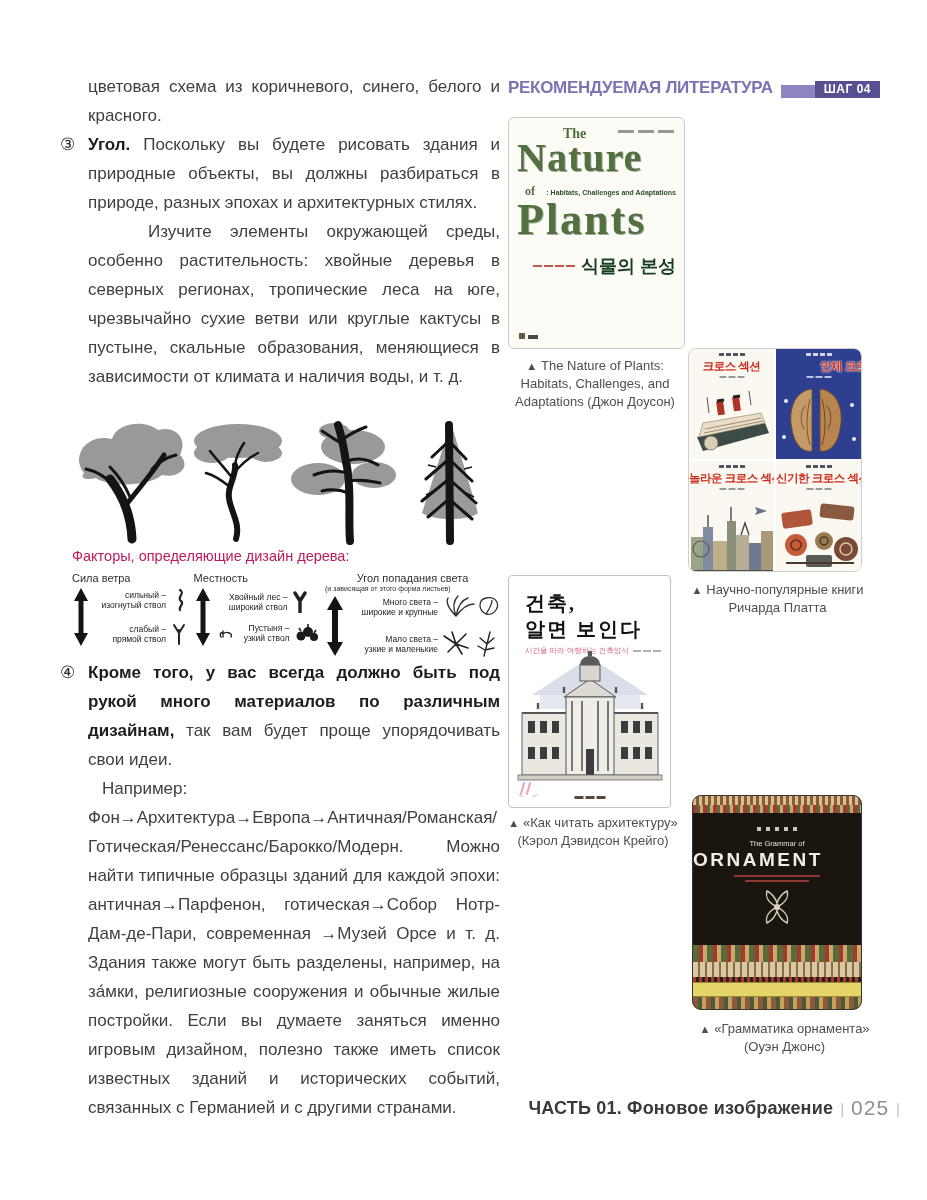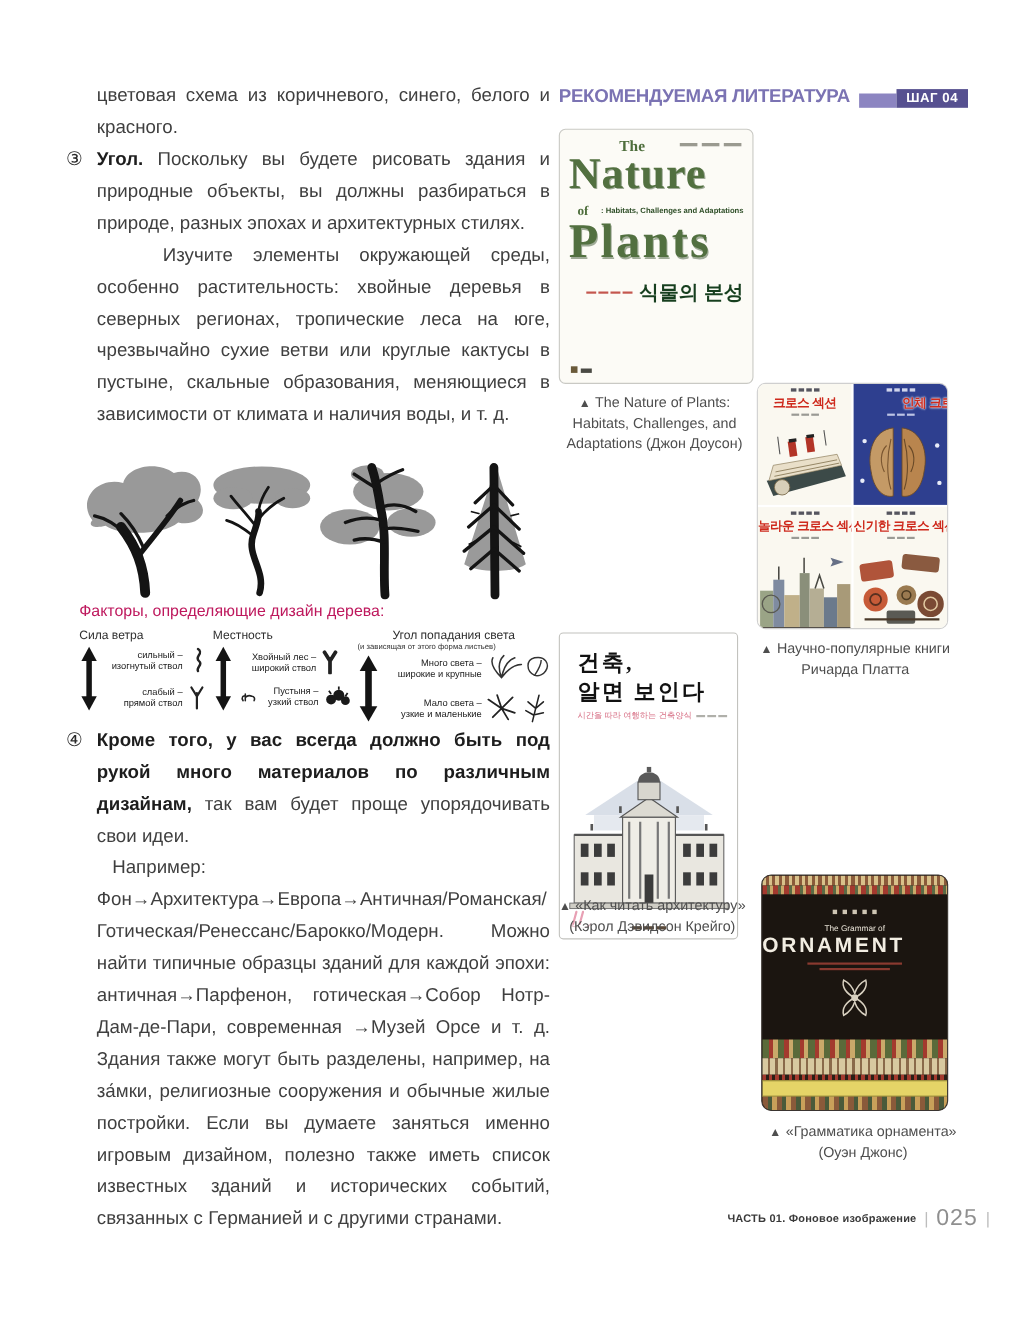--- a/index.html
+++ b/index.html
@@ -53,21 +53,21 @@
   .cvr .mini{position:absolute;top:4px;left:50%;transform:translateX(-50%);display:flex;gap:2px;}
   .cvr .mini i{display:block;width:5px;height:3px;background:#55555f;}
   .cvr.blue .mini i{background:#cfd4ec;}
   .cvr .ttl{position:absolute;top:10px;left:0;right:0;text-align:center;font-weight:bold;font-size:11.5px;color:#ce2a1d;letter-spacing:-0.5px;white-space:nowrap;}
   .cvr.blue .ttl{text-shadow:0 0 2px #fff,0 0 2px #fff;padding-left:44px;}
   .cvr .sub{position:absolute;top:27px;left:50%;transform:translateX(-50%);display:flex;gap:2px;}
   .cvr .sub i{display:block;width:7px;height:2px;background:#9a9a94;}
   .cvr svg.ill{position:absolute;bottom:0;left:0;}
 
   
-  .book3{left:508px;top:575px;width:163px;height:279px;background:#ffffff;border:1px solid #c2c2be;border-radius:4px;box-sizing:border-box;overflow:hidden;}
+  .book3{left:508px;top:575px;width:163px;height:233px;background:#ffffff;border:1px solid #c2c2be;border-radius:4px;box-sizing:border-box;overflow:hidden;}
   .b3-title{margin:14px 0 0 16px;font-family:"Liberation Serif",serif;font-size:20px;line-height:26px;letter-spacing:2px;color:#111;font-weight:bold;}
   .b3-sub{margin:4px 0 0 16px;font-size:7.5px;color:#d66a80;display:flex;align-items:center;gap:4px;}
   .b3-sub .gd{display:flex;gap:2px;}
   .b3-sub .gd i{display:block;width:8px;height:2px;background:#b0b0aa;}
   .b3-doodle{position:absolute;left:8px;bottom:10px;color:#e49ab0;font-size:9px;font-style:italic;}
   .b3-pub{position:absolute;bottom:8px;left:50%;transform:translateX(-50%);display:flex;gap:2px;}
   .b3-pub i{display:block;width:9px;height:3px;background:#5a4a3a;}
 
   
   .book4{left:692px;top:795px;width:170px;height:215px;border-radius:9px;overflow:hidden;background:#1b1510;border:1px solid #3a3430;box-sizing:border-box;}
@@ -95,21 +95,21 @@
   .dg-label{font-size:11px;color:#2f2f2f;margin-bottom:3px;}
   .dg-sublabel{font-size:7px;color:#2f2f2f;margin-top:-2px;}
   .dg-body{display:flex;gap:6px;align-items:center;}
   .dg-rows{display:flex;flex-direction:column;gap:10px;}
   .dg-r{display:flex;align-items:center;gap:4px;}
   .dg-txt{font-size:8.5px;line-height:10px;color:#222;text-align:right;width:70px;}
   .g3 .dg-txt{width:78px;}
 
   
   .footer{right:27px;top:1096px;display:flex;align-items:center;gap:7px;}
-  .footer .sec{font-size:10px;font-weight:bold;color:#3a3a3a;letter-spacing:0.2px;}
+  .footer .sec{font-size:18px;font-weight:bold;color:#3a3a3a;letter-spacing:0.2px;}
   .footer .pipe{color:#bdbdbd;font-size:15px;font-weight:normal;}
   .footer .pg{font-size:21px;color:#8f8f8f;letter-spacing:1px;}
 </style>
 </head>
 <body>
 
 <div class="abs lcol" style="top:72px;">
   <p>цветовая схема из коричневого, синего, белого и красного.</p>
   <div class="hang">
     <span class="num">③</span><span class="lead">Угол.</span><span> Поскольку вы будете рисовать здания и природные объекты, вы должны разбираться в природе, разных эпохах и архитектурных стилях.</span>

